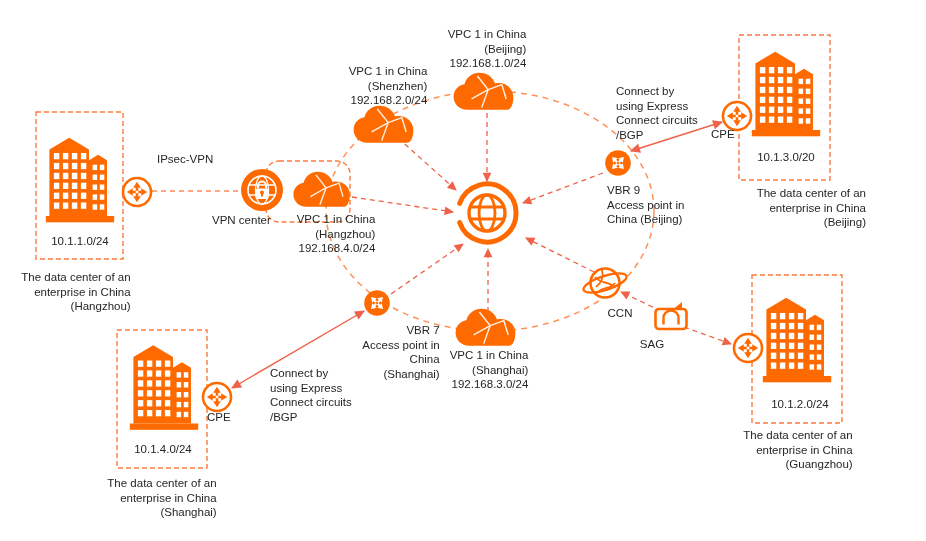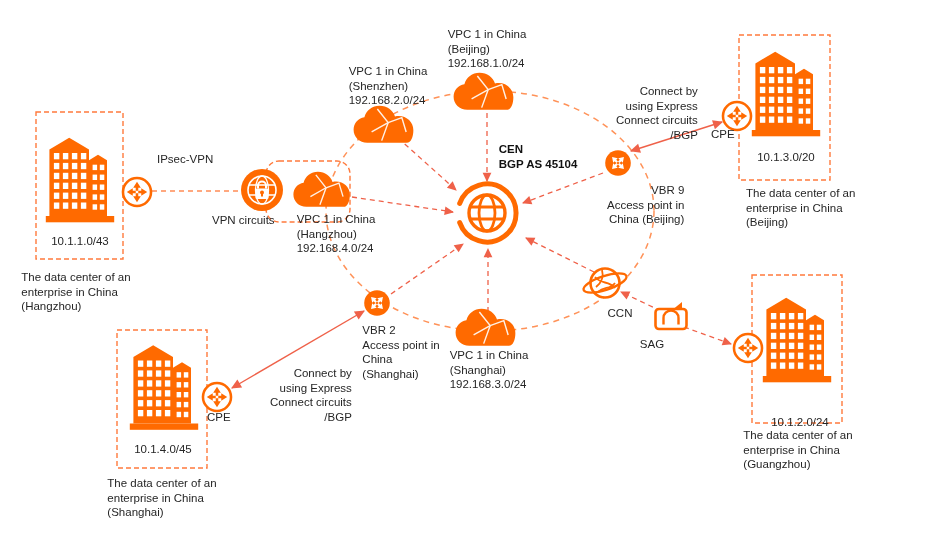--- a/index.html
+++ b/index.html
@@ -1,21 +1,21 @@
 <!DOCTYPE html>
 <html><head>
 <meta charset="utf-8">
 <style>
   html,body{margin:0;padding:0;background:#fff;}
   .canvas{position:relative;width:926px;height:541px;background:#fff;overflow:hidden;
           font-family:"Liberation Sans",sans-serif;}
   .layer{position:absolute;left:0;top:0;}
   .lbl{position:absolute;font-size:11.5px;line-height:14.5px;color:#262626;
-       white-space:pre-line;text-align:left;transform:translateX(-50%);z-index:5;}
-  .la{transform:none;text-align:right;}
+       white-space:pre-line;text-align:right;transform:translateX(-50%);z-index:5;}
+  .la{transform:none;text-align:left;}
   .bold{font-weight:bold;color:#111;}
 </style>
 </head>
 <body>
 
 <div class="canvas">
 
 <svg class="layer" width="926" height="541" viewBox="0 0 926 541">
   <defs>
     <marker id="ah" viewBox="0 0 10 10" refX="8.5" refY="5" markerWidth="8" markerHeight="8" orient="auto-start-reverse">
@@ -188,50 +188,48 @@
 <div class="lbl" style="left:388px;top:64px">VPC 1 in China
 (Shenzhen)
 192.168.2.0/24</div>
 <div class="lbl" style="left:336px;top:212px">VPC 1 in China
 (Hangzhou)
 192.168.4.0/24</div>
 <div class="lbl" style="left:489px;top:348px">VPC 1 in China
 (Shanghai)
 192.168.3.0/24</div>
 
-<div class="lbl bold" style="left:538px;top:142px">CEN
-BGP AS 45104</div>
 
 <div class="lbl la" style="left:607px;top:183px">VBR 9
 Access point in
 China (Beijing)</div>
-<div class="lbl" style="left:401px;top:323px">VBR 2
+<div class="lbl" style="left:401px;top:323px">VBR 7
 Access point in
 China
 (Shanghai)</div>
 <div class="lbl" style="left:620px;top:306px">CCN</div>
 <div class="lbl" style="left:652px;top:337px">SAG</div>
-<div class="lbl la" style="left:212px;top:213px">VPN circuits</div>
+<div class="lbl la" style="left:212px;top:213px">VPN center</div>
 <div class="lbl la" style="left:711px;top:127px">CPE</div>
 <div class="lbl la" style="left:207px;top:410px">CPE</div>
 
 <div class="lbl la" style="left:157px;top:152px">IPsec-VPN</div>
 <div class="lbl la" style="left:616px;top:84px">Connect by
 using Express
 Connect circuits
 /BGP</div>
 <div class="lbl la" style="left:270px;top:366px">Connect by
 using Express
 Connect circuits
 /BGP</div>
 
-<div class="lbl" style="left:80px;top:234px">10.1.1.0/43</div>
+<div class="lbl" style="left:80px;top:234px">10.1.1.0/24</div>
 <div class="lbl" style="left:786px;top:150px">10.1.3.0/20</div>
-<div class="lbl" style="left:163px;top:442px">10.1.4.0/45</div>
-<div class="lbl" style="left:800px;top:415px">10.1.2.0/24</div>
+<div class="lbl" style="left:163px;top:442px">10.1.4.0/24</div>
+<div class="lbl" style="left:800px;top:397px">10.1.2.0/24</div>
 
 <div class="lbl" style="left:76px;top:270px">The data center of an
 enterprise in China
 (Hangzhou)</div>
 <div class="lbl" style="left:806px;top:186px">The data center of an
 enterprise in China (Beijing)</div>
 <div class="lbl" style="left:162px;top:476px">The data center of an
 enterprise in China
 (Shanghai)</div>
 <div class="lbl" style="left:798px;top:428px">The data center of an

